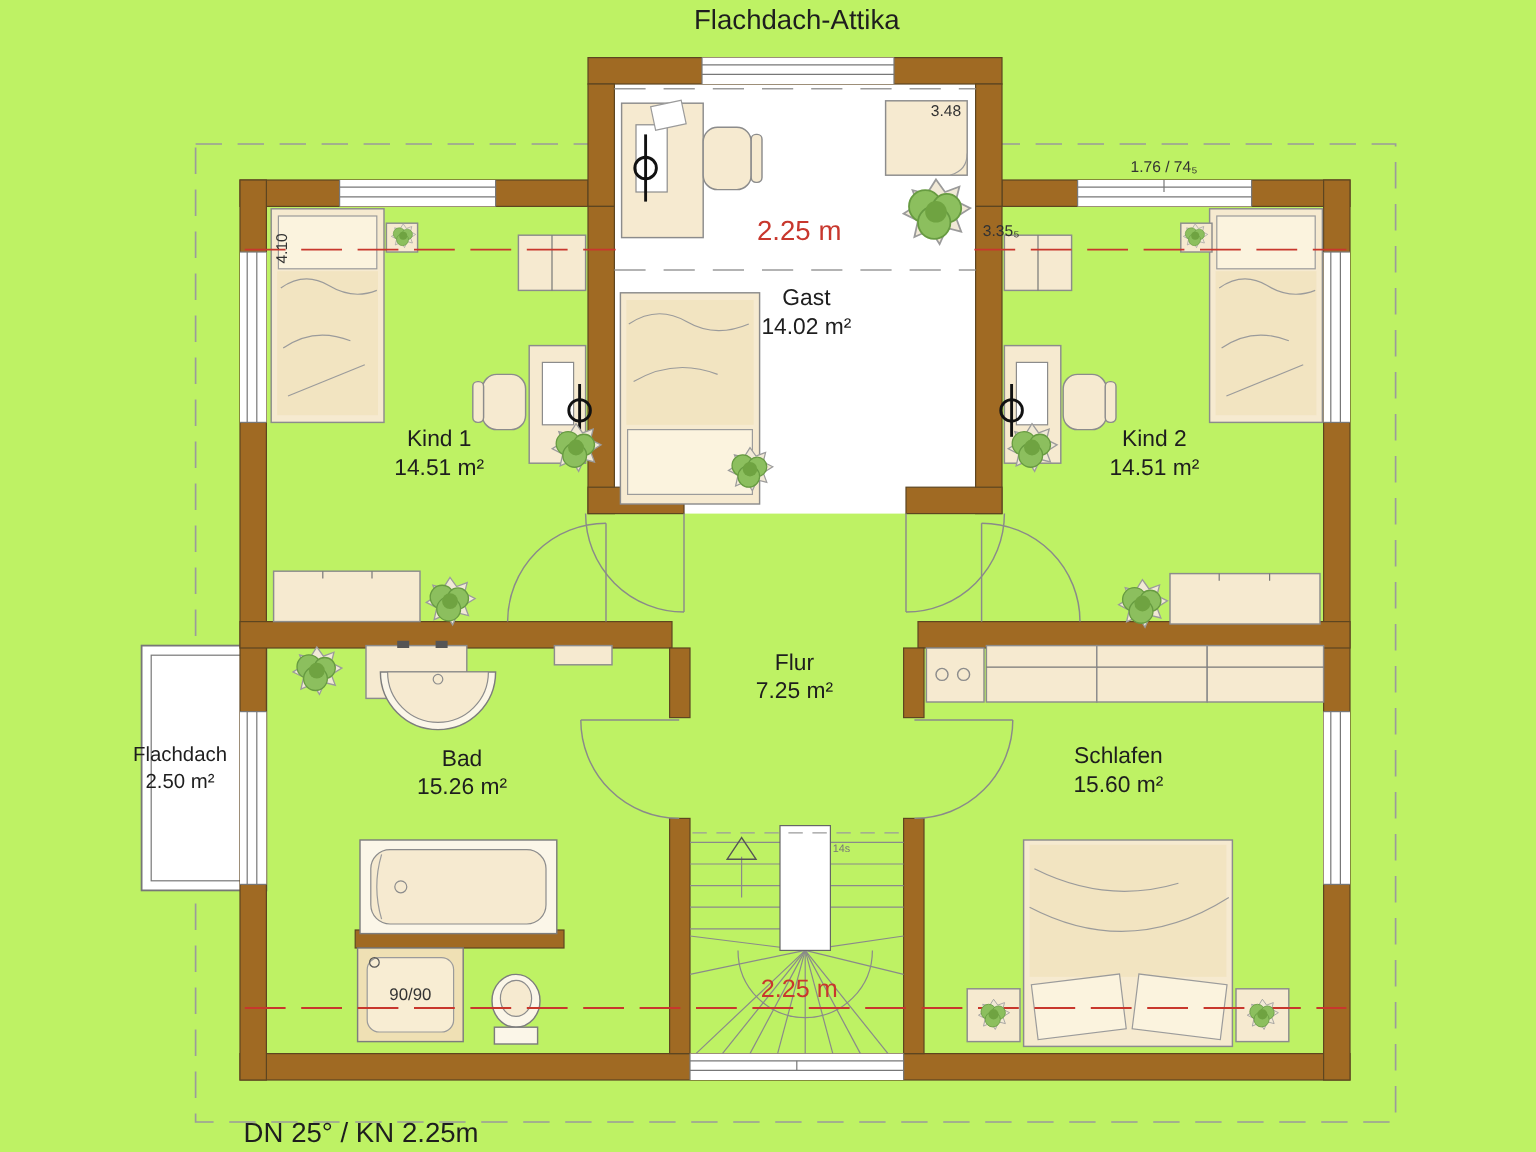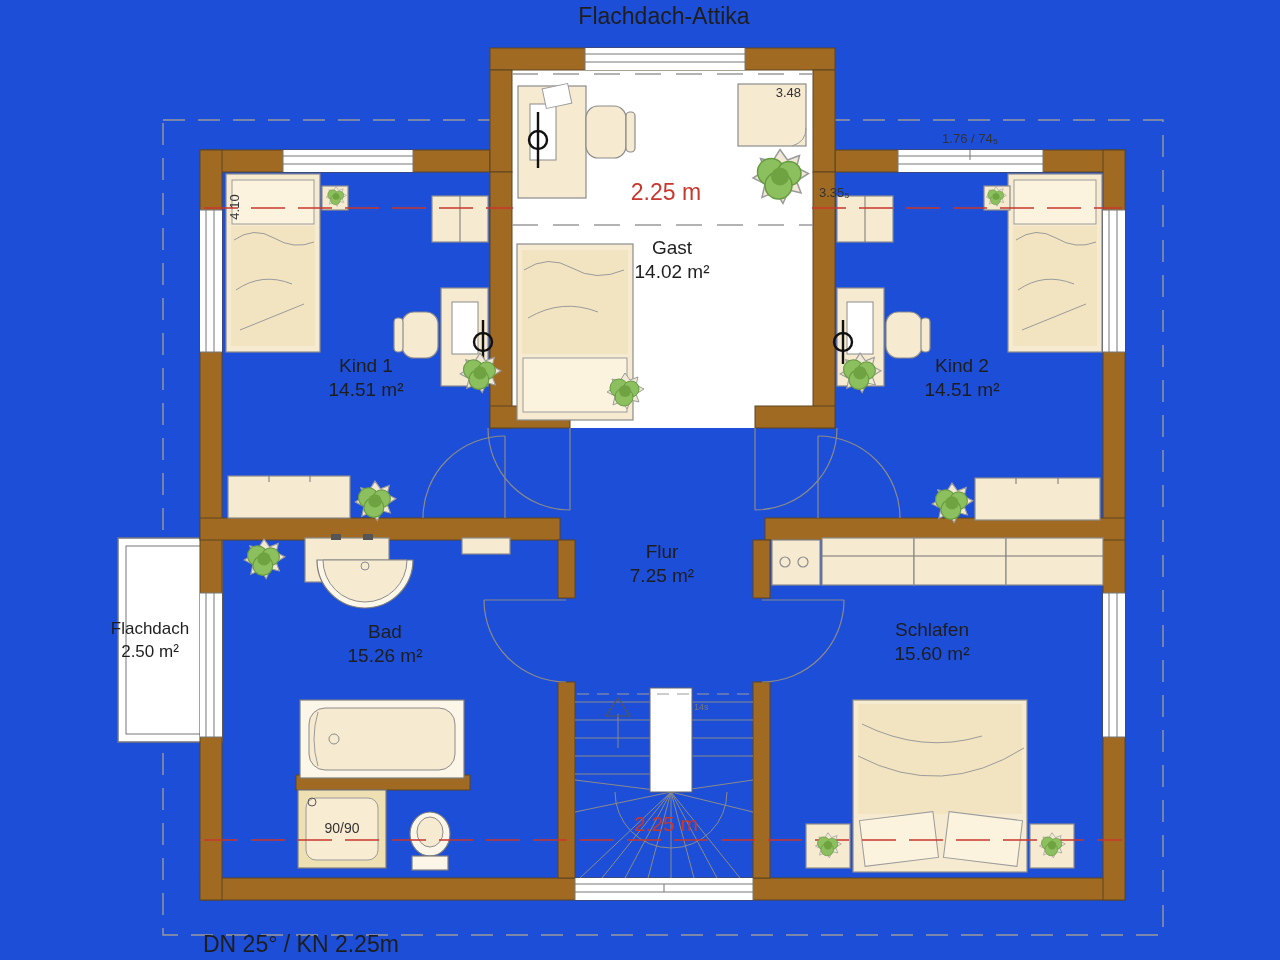--- a/index.html
+++ b/index.html
@@ -1,16 +1,16 @@
 <!DOCTYPE html>
 <html><head>
 <meta charset="utf-8">
 <style>
   html,body{margin:0;padding:0;background:#fff;}
-  .stage{position:relative;width:1280px;height:960px;background:#1d4ed8;overflow:hidden;
+  .stage{position:relative;width:1280px;height:960px;background:#bef264;overflow:hidden;
          font-family:"Liberation Sans",sans-serif;}
   svg text{font-family:"Liberation Sans",sans-serif;fill:#1e1e1e;}
   .title{font-size:23px;text-anchor:middle;}
   .footer{font-size:23px;text-anchor:start;}
   .lbl{font-size:19px;text-anchor:middle;}
   .lbl-sm{font-size:17px;text-anchor:middle;}
   .red-lbl{font-size:23px;text-anchor:middle;fill:#C8372D;}
   .red-lbl-sm{font-size:21px;text-anchor:middle;fill:#C8372D;}
   .dim{font-size:13px;fill:#333;}
   .dim-mid{text-anchor:middle;}

